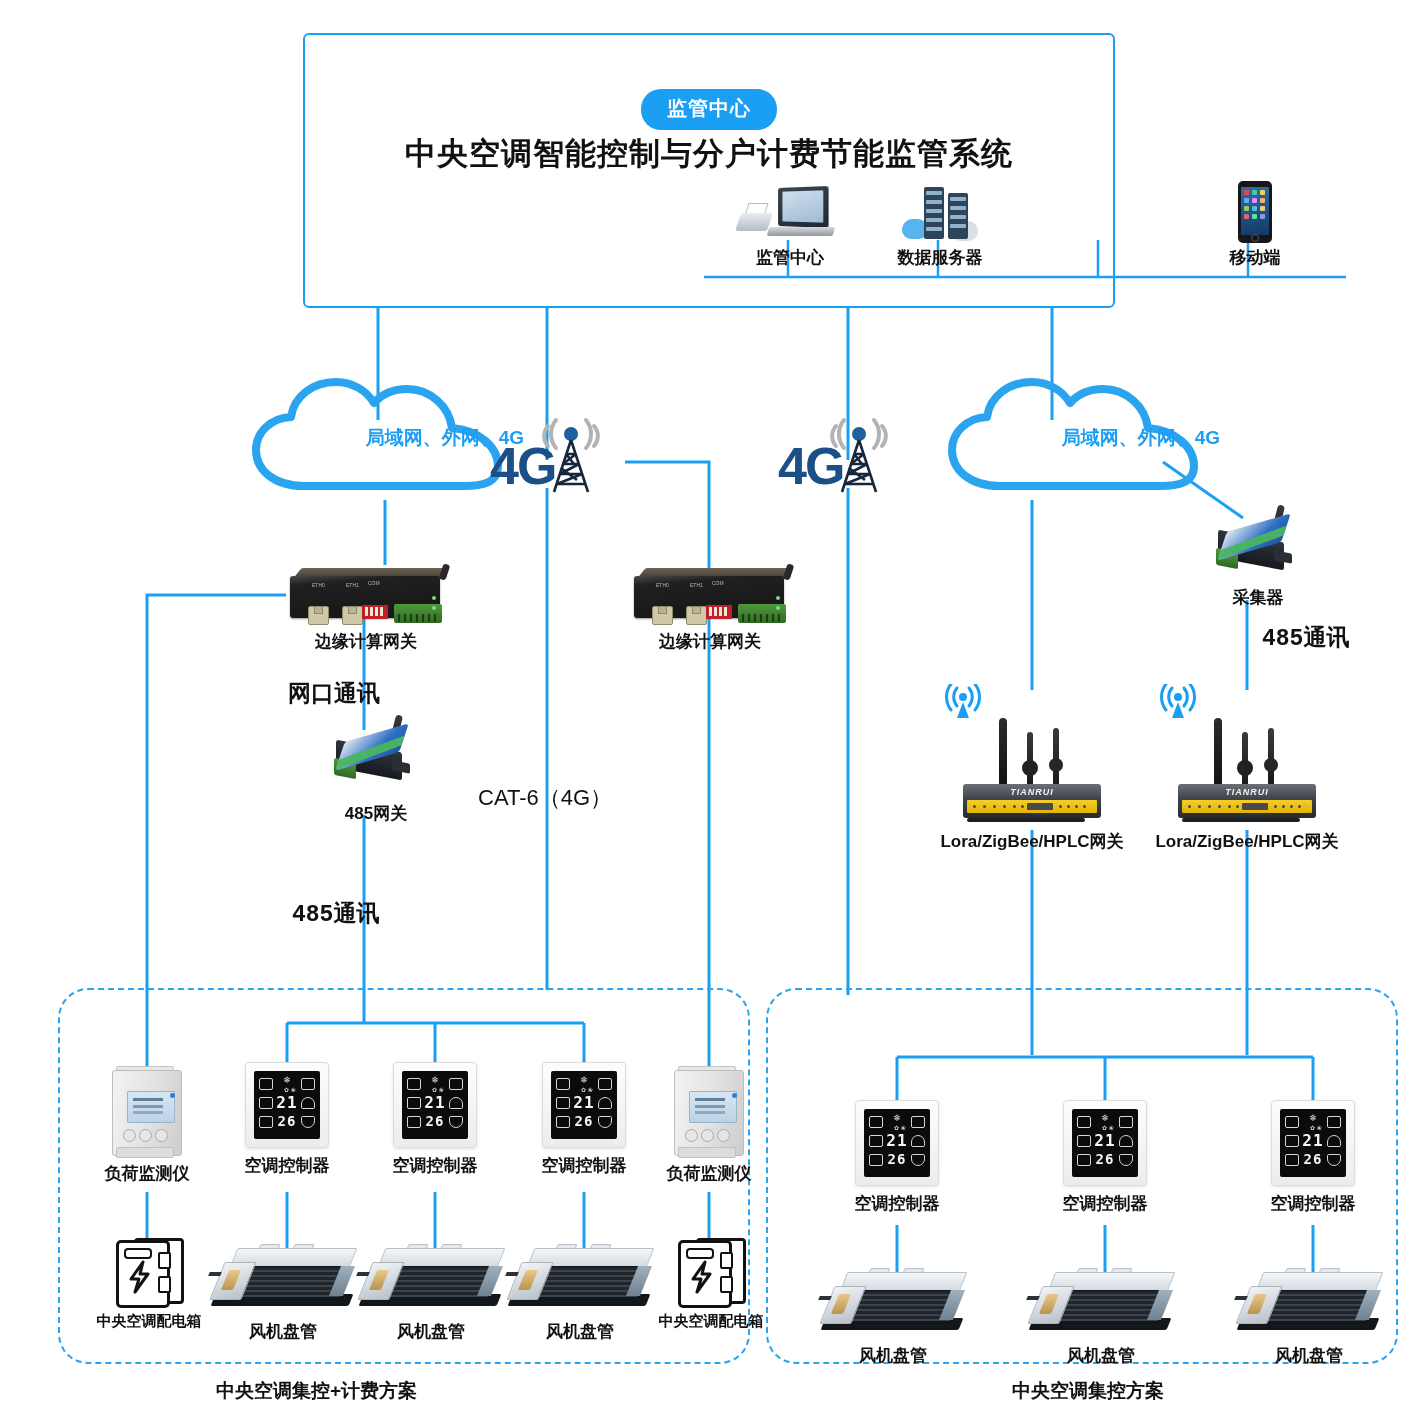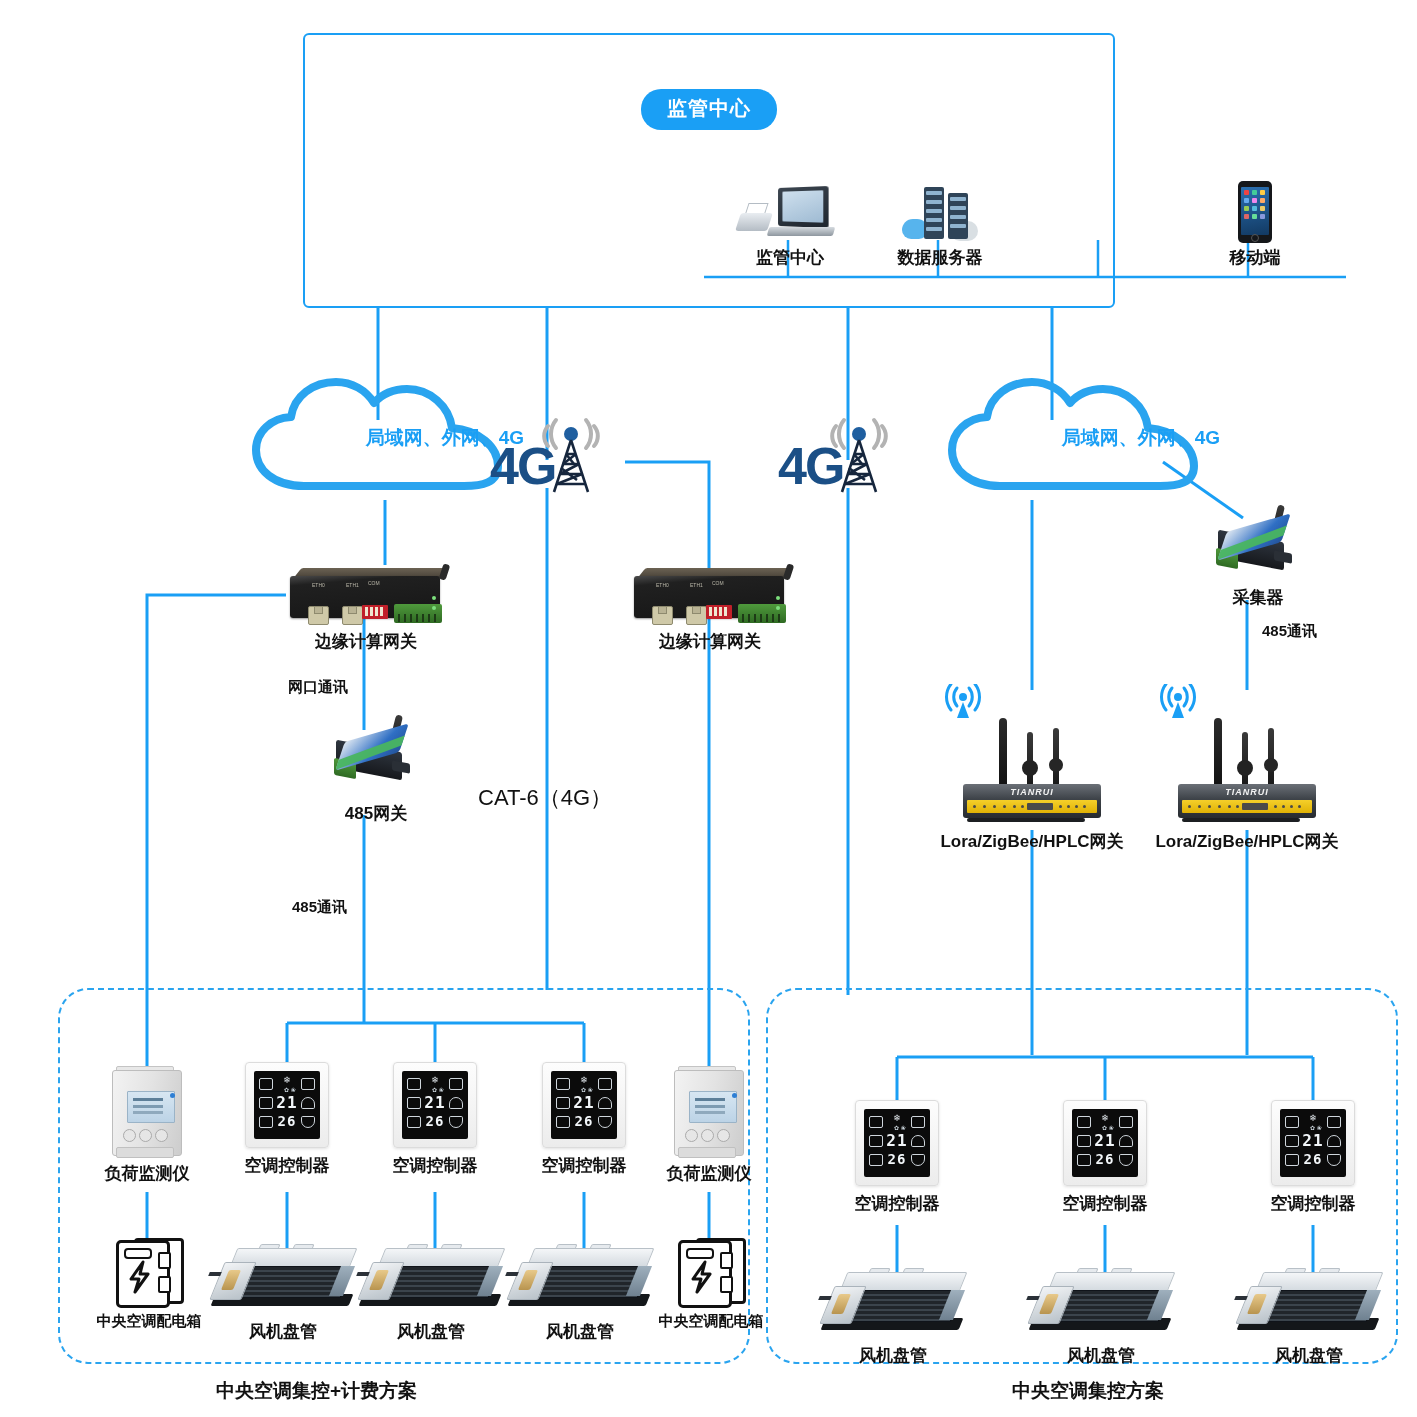--- a/index.html
+++ b/index.html
@@ -29,21 +29,21 @@
   .hdr-devices{
     position:absolute;left:395px;top:150px;width:650px;height:105px;
   }
   .hdr-item{position:absolute;text-align:center;}
   .hdr-ico{height:58px;display:flex;align-items:flex-end;justify-content:center;}
   .hdr-lab{font-size:17px;font-weight:bold;margin-top:3px;white-space:nowrap;}
 
   
   .nlabel{position:absolute;font-size:17px;font-weight:bold;white-space:nowrap;text-align:center;}
   .nlabel.sm{font-size:15px;}
-  .wlabel{position:absolute;font-size:15px;font-weight:bold;white-space:nowrap;color:#111;}
+  .wlabel{position:absolute;font-size:23px;font-weight:bold;white-space:nowrap;color:#111;font-family:Liberation Mono, monospace;}
   .cat-label{position:absolute;font-size:22px;font-weight:normal;white-space:nowrap;color:#111;
     font-family:"Liberation Sans",sans-serif;}
 
   
   .cloud{position:absolute;}
   .cloud .ctext{
     position:absolute;left:0;right:0;top:50%;transform:translateY(-52%);
     text-align:right;font-size:19px;font-weight:bold;color:#1a9ff5;white-space:nowrap;
   }
 
@@ -287,20 +287,21 @@
       <path d="M1313,1057 L1313,1100"></path>
 
       <path d="M897,1225 L897,1272"></path>
       <path d="M1105,1225 L1105,1272"></path>
       <path d="M1313,1225 L1313,1272"></path>
     </g>
   </svg>
 
   <div class="header-box">
     <div class="badge">监管中心</div>
+    <div class="sys-title">中央空调智能控制与分户计费节能监管系统</div>
 
     <div class="hdr-devices">
 
       <svg width="650" height="105" style="position:absolute;left:0;top:0">
         <g stroke="#1a9ff5" stroke-width="2.5" fill="none">
           <path d="M4,92 L646,92"></path>
           <path d="M88,55 L88,92"></path>
           <path d="M238,55 L238,92"></path>
           <path d="M398,55 L398,92"></path>
           <path d="M548,55 L548,92"></path>

